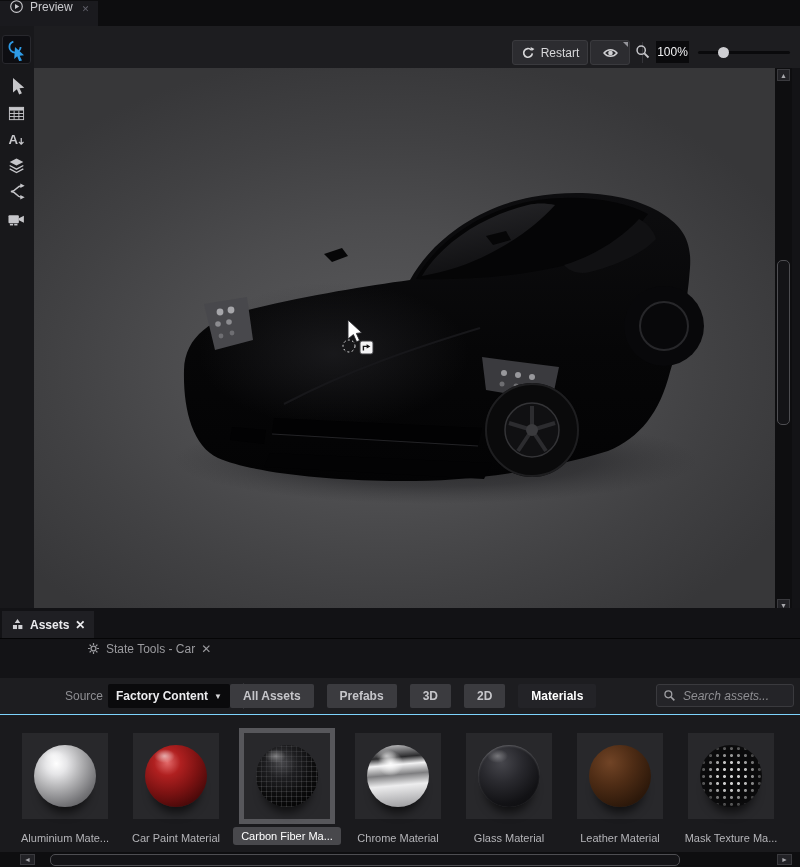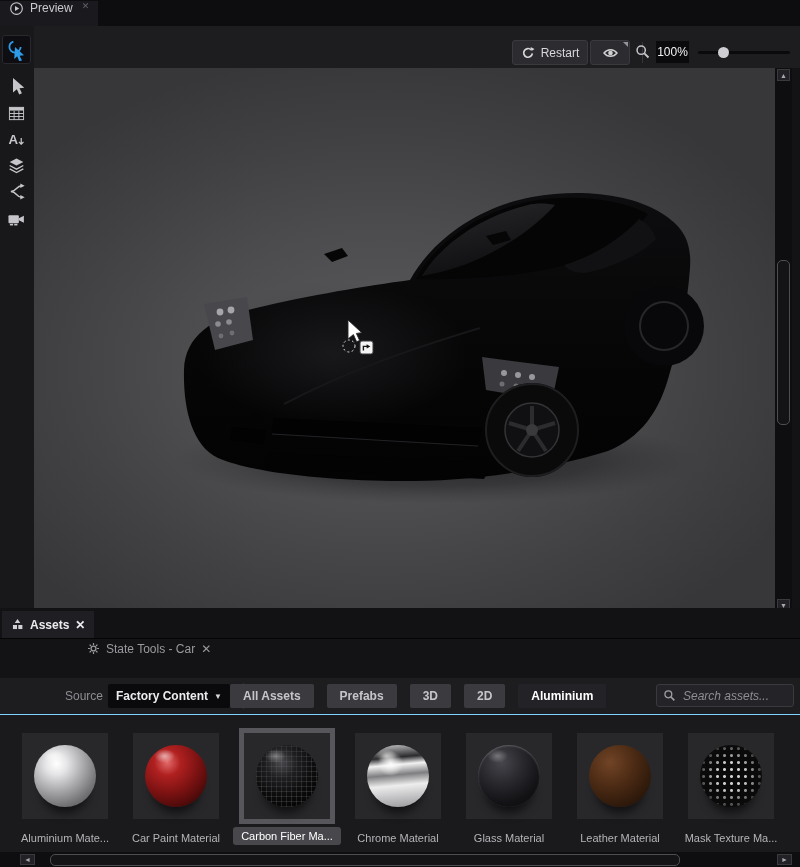--- a/index.html
+++ b/index.html
@@ -2,21 +2,21 @@
 <html><head>
 <meta charset="utf-8">
 <style>
   html,body{margin:0;padding:0;background:#131316;}
   #app{position:relative;width:800px;height:867px;background:#131316;overflow:hidden;
        font-family:"Liberation Sans",sans-serif;-webkit-font-smoothing:antialiased;}
   .txt{color:#c9c9cd;font-size:12px;}
 
   
   .top-tabstrip{position:absolute;left:0;top:0;width:800px;height:26px;background:#0d0d0f;border-bottom:1px solid #050506;}
-  .tab{display:flex;align-items:flex-start;gap:6px;padding:0 9px;height:25px;box-sizing:border-box;}
+  .tab{display:flex;align-items:flex-end;gap:6px;padding:12px 9px;height:25px;box-sizing:border-box;}
   .tab-preview{position:absolute;left:0;top:1px;background:#1a1a1e;}
   .tab .close{color:#60606a;font-size:9px;margin-left:3px;}
 
   
   .toolbar{position:absolute;left:34px;top:26px;width:766px;height:42px;background:#1d1d20;}
   .tbtn{position:absolute;top:14px;height:25px;background:#2c2c30;border:1px solid #3a3a3e;border-radius:3px;
         display:flex;align-items:center;justify-content:center;gap:6px;color:#d8d8da;font-size:12px;box-sizing:border-box;}
   .btn-restart{left:478px;width:76px;}
   .btn-eye{left:556px;width:40px;}
   .corner-tri{position:absolute;right:1px;top:1px;width:0;height:0;border-left:5px solid transparent;border-top:5px solid #94949a;}
@@ -367,21 +367,21 @@
     <div class="src-dd">
       <span>Factory Content</span>
       <span class="caret">▼</span>
     </div>
     <div class="f-sep"></div>
     <div class="fbtns">
       <div class="fbtn">All Assets</div>
       <div class="fbtn">Prefabs</div>
       <div class="fbtn">3D</div>
       <div class="fbtn">2D</div>
-      <div class="fbtn active">Aluminium</div>
+      <div class="fbtn active">Materials</div>
     </div>
     <div class="search">
       <span class="glyph">
         <svg width="13" height="13" viewBox="0 0 16 16">
             <circle cx="6.6" cy="6.6" r="4.2" fill="none" stroke="#a0a0a4" stroke-width="1.6"></circle>
             <line x1="9.8" y1="9.8" x2="14" y2="14" stroke="#a0a0a4" stroke-width="2"></line>
           </svg>
       </span>
       <input type="text" placeholder="Search assets..." style="">
     </div>

